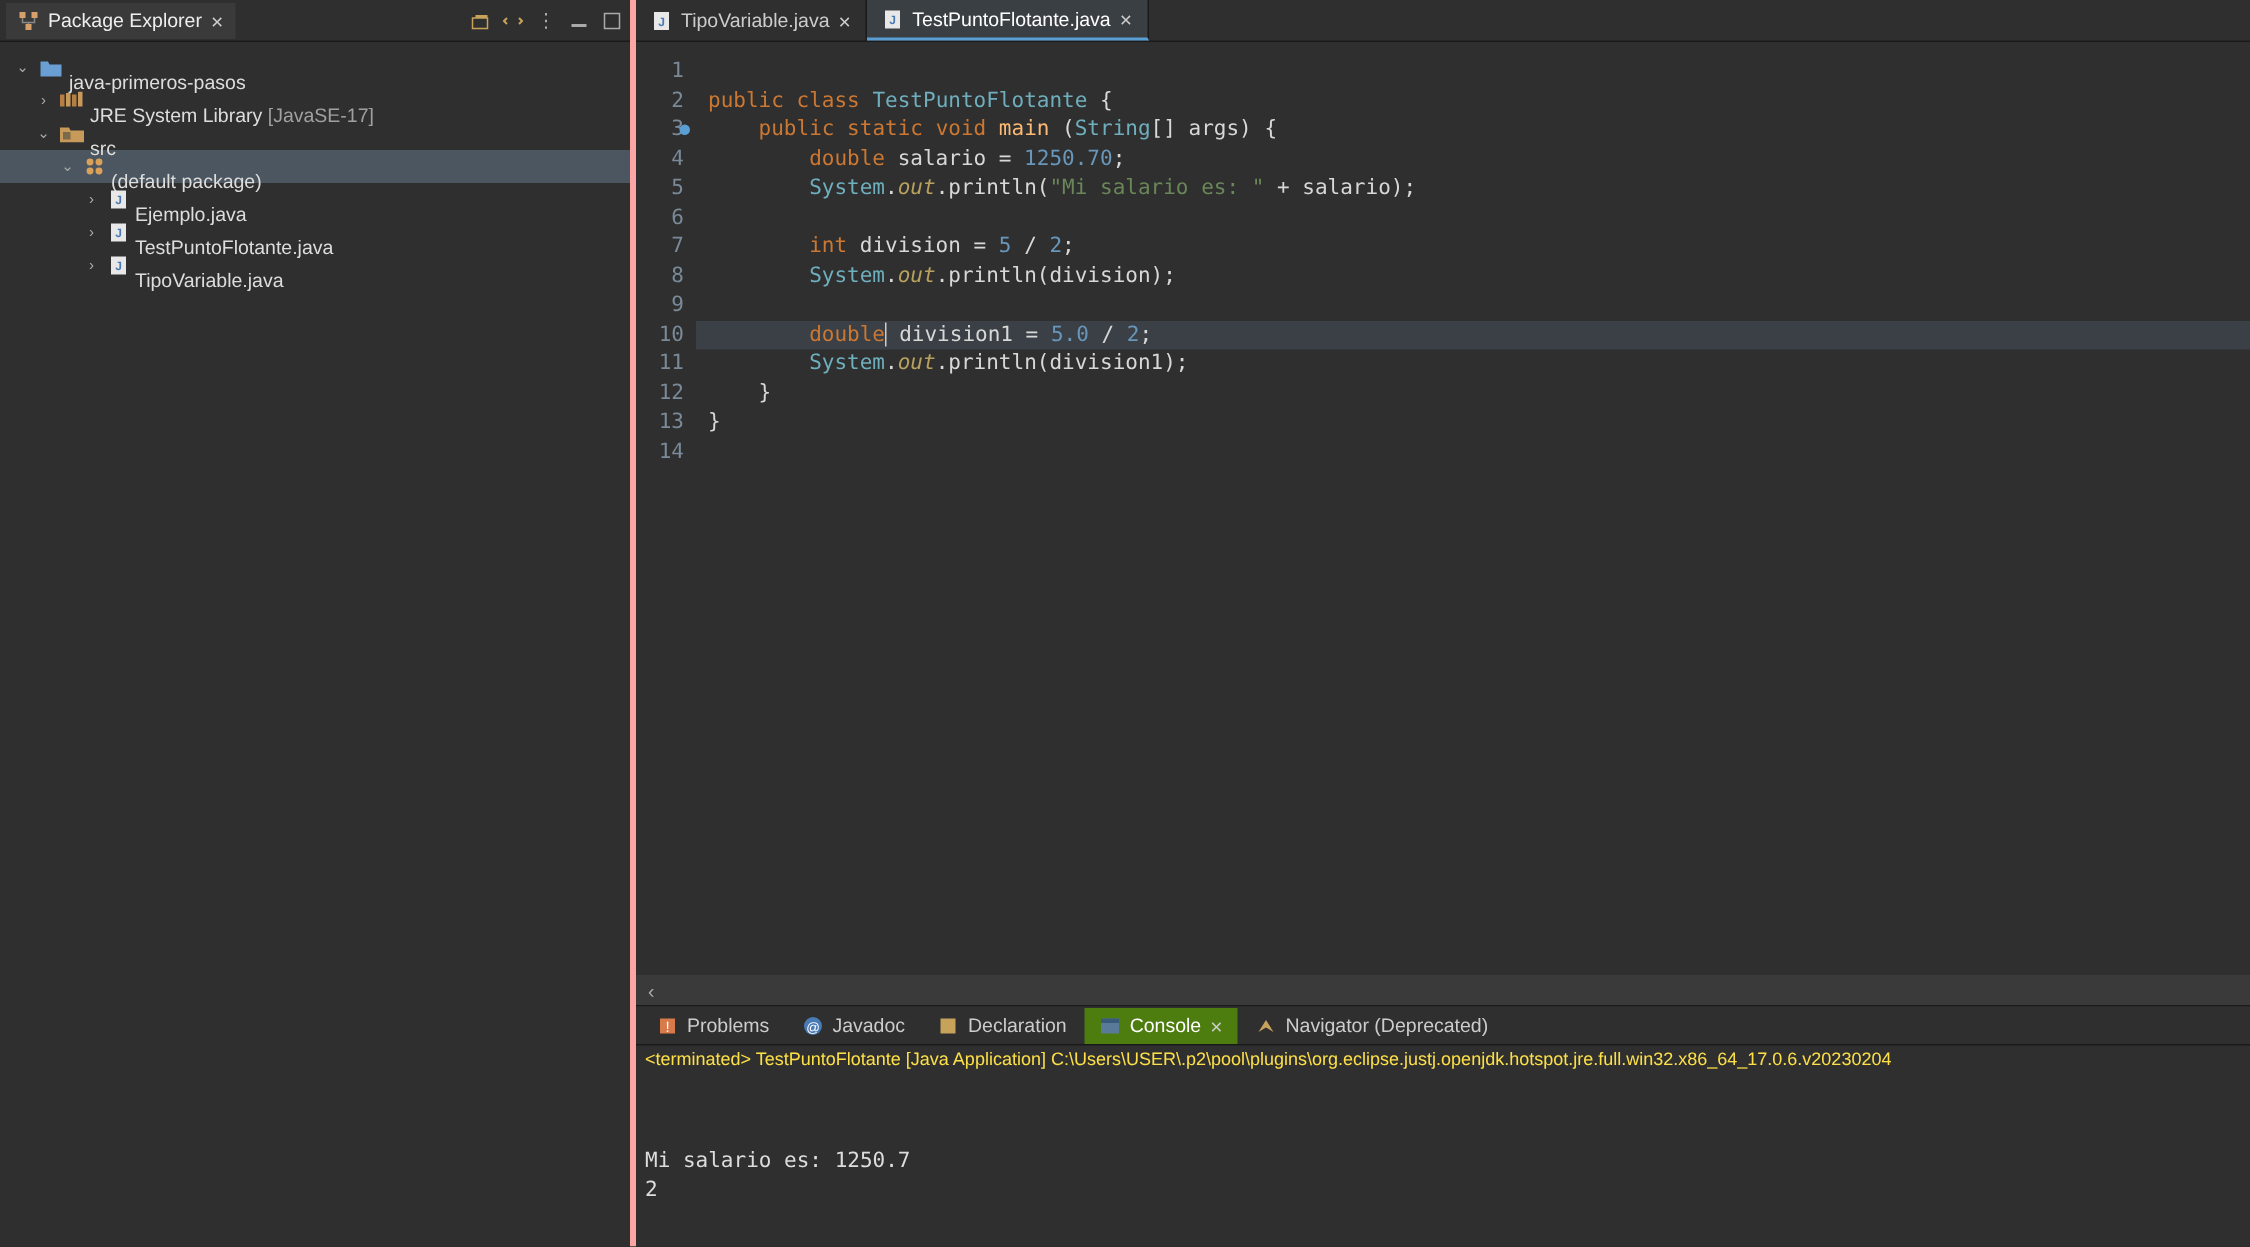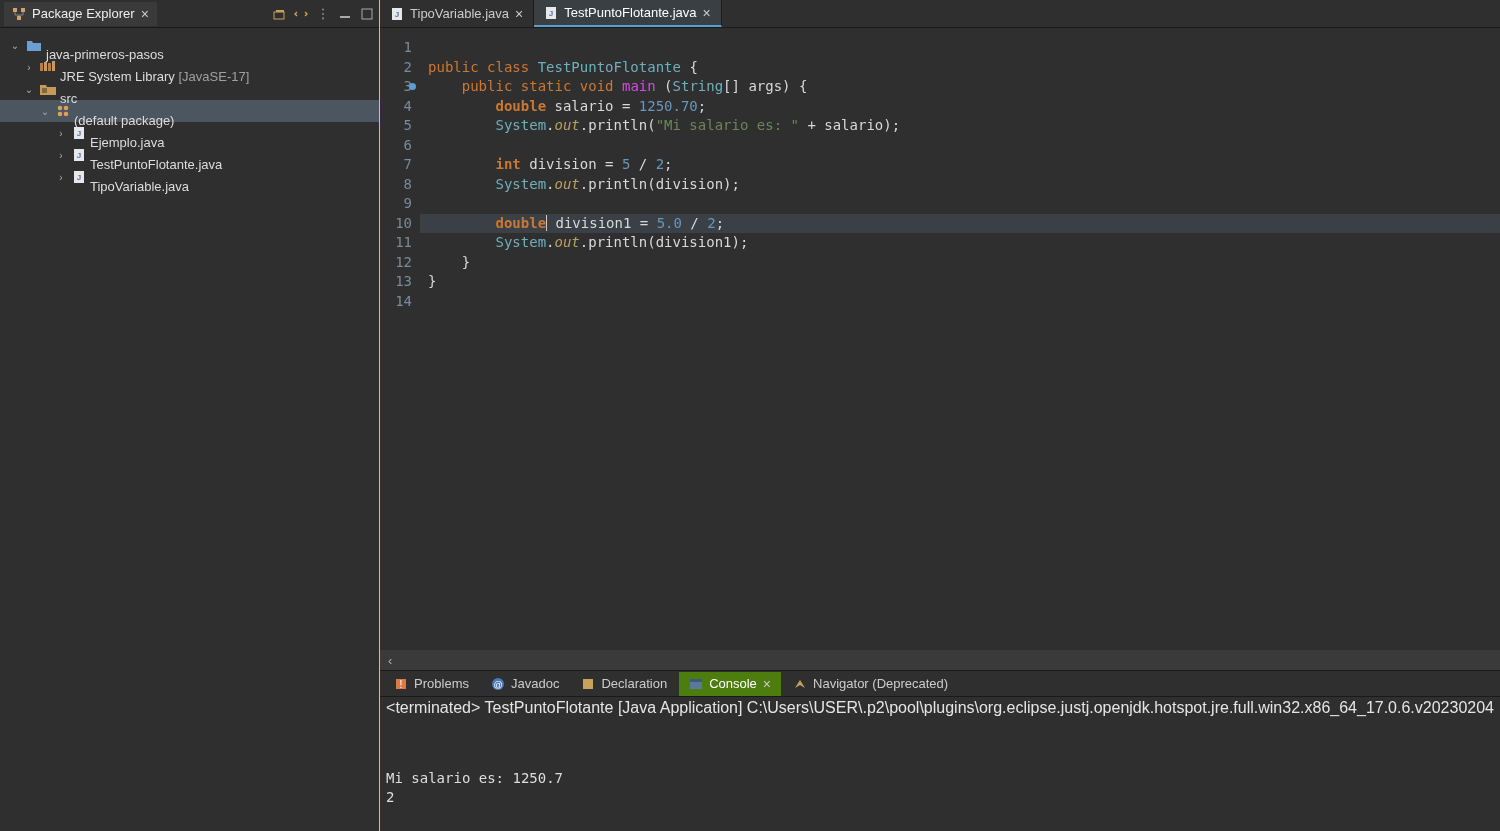--- a/index.html
+++ b/index.html
@@ -1,17 +1,17 @@
 <!DOCTYPE html>
 <html><head>
 <meta charset="utf-8">
 <style>
   * { margin: 0; padding: 0; box-sizing: border-box; }
   body { font-family: "Segoe UI", sans-serif; font-size: 13px; background: #2f2f2f; color: #cccccc; width: 1500px; height: 831px; overflow: hidden; display: flex; }
-  .sidebar { width: 424px; background: #2f2f2f; border-right: 1px solid #fca5a5; display: flex; flex-direction: column; }
+  .sidebar { width: 424px; background: #2f2f2f; border-right: 4px solid #fca5a5; display: flex; flex-direction: column; }
   .panel-title-bar { display: flex; align-items: center; height: 28px; background: #2f2f2f; border-bottom: 1px solid #1a1a1a; padding: 0 4px; }
   .panel-tab { display: flex; align-items: center; gap: 6px; padding: 4px 8px; background: #3a3a3a; color: #eee; }
   .close-x { color: #ccc; font-size: 14px; cursor: pointer; }
   .panel-toolbar { margin-left: auto; display: flex; gap: 6px; align-items: center; }
   .tb-icon { width: 16px; height: 16px; display: inline-flex; align-items: center; justify-content: center; color: #aaa; cursor: pointer; }
   .tree { padding: 6px 0; font-size: 13px; }
   .tree-row { display: flex; align-items: center; height: 22px; padding-left: 8px; cursor: pointer; gap: 4px; }
   .tree-row.selected { background: #4b5660; }
   .twisty { width: 14px; color: #aaa; font-size: 10px; text-align: center; }
   .tree-label { color: #ddd; margin-top: 19px; }
@@ -25,34 +25,34 @@
   .ed-tab.active { background: #3a3f44; border-bottom: 2px solid #5a9fd4; color: #fff; }
   .editor-area { flex: 1; display: flex; background: #2f2f2f; font-family: Consolas, monospace; font-size: 14px; line-height: 19.5px; overflow: hidden; position: relative; }
   .gutter { width: 40px; text-align: right; color: #7a8a99; padding: 10px 8px 0 0; background: #2f2f2f; user-select: none; }
   .gutter .ln { height: 19.5px; }
   .gutter .mark { position: relative; }
   .gutter .mark::after { content: ""; position: absolute; right: -4px; top: 6px; width: 7px; height: 7px; background: #5a9fd4; border-radius: 50%; }
   .code { padding: 10px 0 0 8px; white-space: pre; color: #d8d8d8; flex:1; }
   .code .row { height: 19.5px; }
   .code .highlight { background: #3a4045; margin-left:-8px; padding-left:8px; }
   .kw { color: #cc7832; }
-  .type { color: #cc7832; font-weight: bold; }
+  .type { color: #cc7832; }
   .cls { color: #6fafbd; }
-  .fn { color: #d946ef; }
+  .fn { color: #fdba74; }
   .str { color: #6a8759; }
   .num { color: #6897bb; }
   .static { color: #b8a15e; font-style: italic; }
   .caret { border-right: 1px solid #ccc; }
   .hscroll { height: 20px; background: #3a3a3a; display: flex; align-items: center; padding-left: 8px; }
   .hscroll .arrow { width: 16px; color: #aaa; cursor: pointer; }
   .bottom-panel { height: 161px; background: #2f2f2f; border-top: 1px solid #1a1a1a; display: flex; flex-direction: column; }
   .bottom-tabs { display: flex; height: 26px; background: #2f2f2f; border-bottom: 1px solid #1a1a1a; padding-left: 4px; align-items: center; gap: 2px; }
   .bot-tab { display: flex; align-items: center; gap: 6px; padding: 4px 10px; color: #ccc; cursor: pointer; }
   .bot-tab.active { background: #4d7c0f; color: #fff; }
-  .console-header { padding: 2px 6px; color: #e5e5e5; font-size: 16px; white-space: nowrap; overflow: hidden; }
+  .console-header { padding: 2px 6px; color: #fde047; font-size: 12px; white-space: nowrap; overflow: hidden; }
   .console-body { flex: 1; padding: 2px 6px; font-family: Consolas, monospace; font-size: 14px; color: #ddd; line-height: 19px; margin-top: 48px; }
   svg { display: block; }
 </style>
 </head>
 <body>
 
 <div class="sidebar">
   <div class="panel-title-bar">
     <div class="panel-tab">
       <span>

